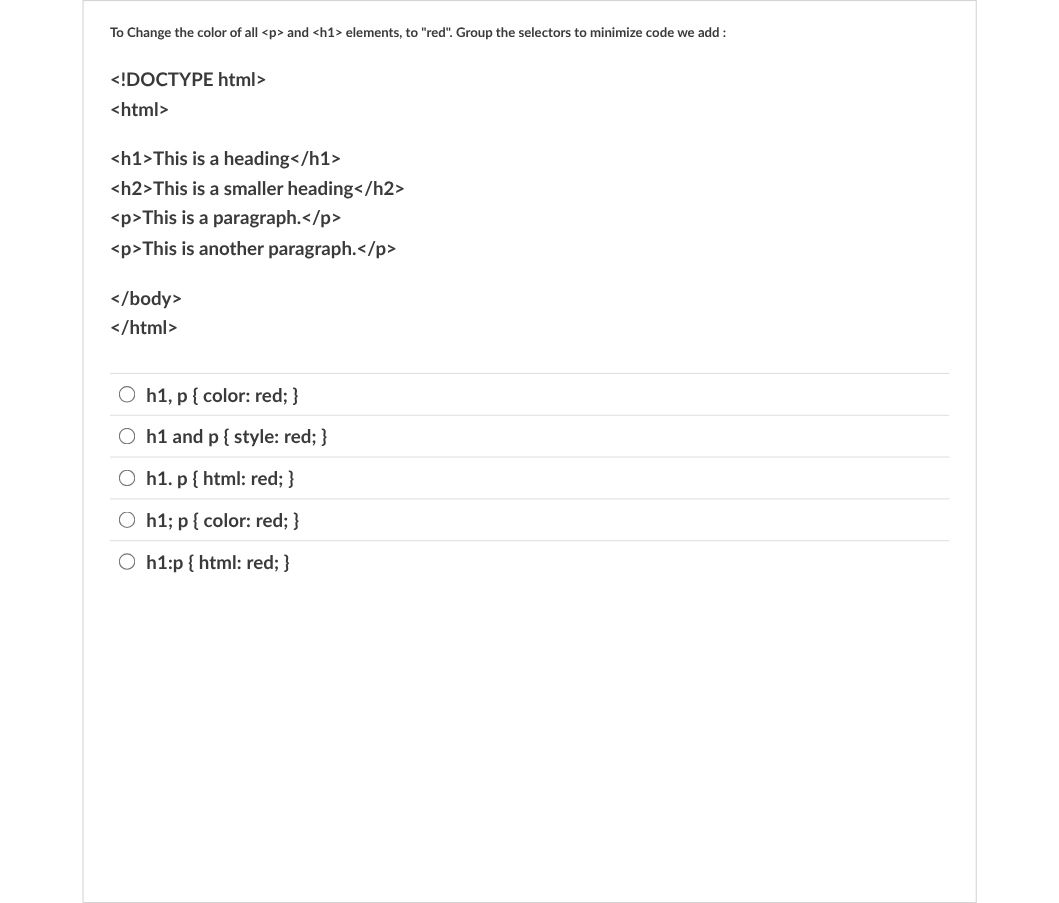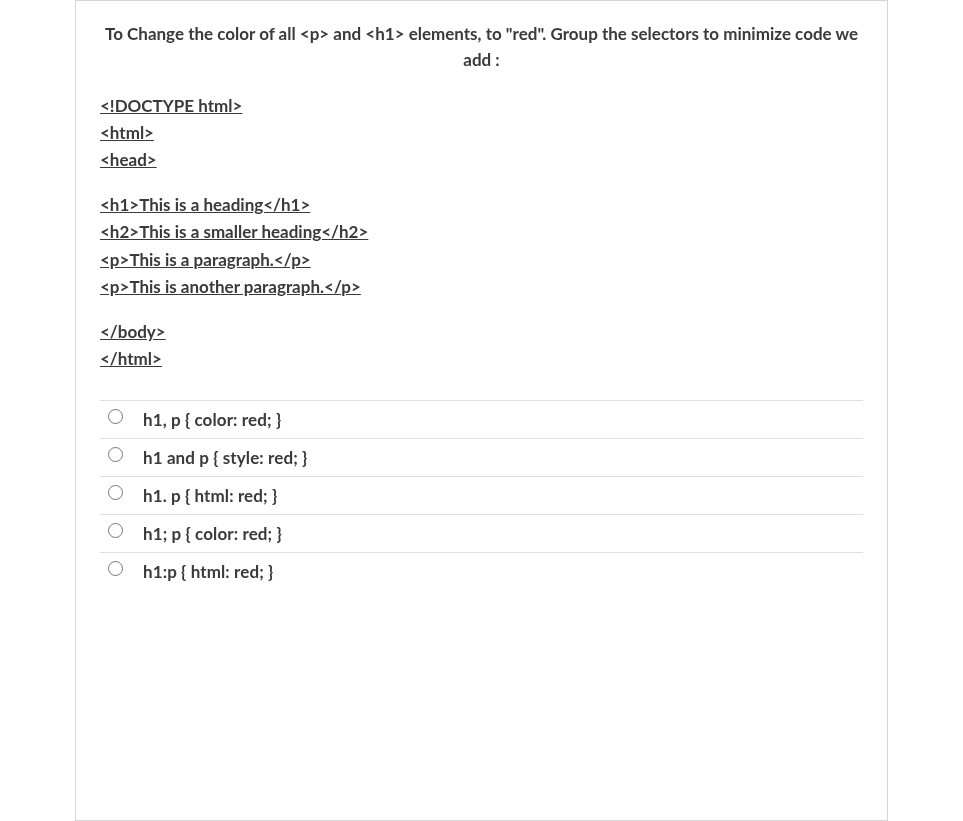--- a/index.html
+++ b/index.html
@@ -16,47 +16,45 @@
       padding: 0;
     }
     .question-container {
       border: 1px solid #d5d5d5;
       margin: 0 75px;
       padding: 20px 24px 10px 24px;
       background: #ffffff;
       height: 100%;
     }
     .question-text {
-      font-size: 17px;
+      font-size: 12px;
       font-weight: 700;
       color: #3a3a3a;
       line-height: 1.55;
       margin-bottom: 18px;
-      text-align: center;
     }
     .code-block {
       margin-bottom: 18px;
     }
     .code-line {
       font-size: 17px;
       font-weight: 700;
       color: #3a3a3a;
       line-height: 1.6;
       white-space: pre-wrap;
-      text-decoration: underline;
     }
     .answers-list {
       margin-top: 28px;
     }
     .answer-row {
       border-top: 1px solid #e0e0e0;
       padding: 8px 0 8px 4px;
       display: flex;
-      align-items: flex-start;
-      gap: 20px;
+      align-items: center;
+      gap: 10px;
     }
     .answer-row input[type="radio"] {
       width: 15px;
       height: 15px;
       cursor: pointer;
       margin-left: 4px;
       accent-color: #666;
     }
     .answer-label {
       font-size: 17px;
@@ -69,21 +67,20 @@
 </head>
 <body>
 
 <div class="question-container">
 
   <p class="question-text"> To Change the color of all &lt;p&gt; and &lt;h1&gt; elements, to "red". Group the selectors to minimize code we add :</p>
 
   <div class="code-block">
     <div class="code-line">&lt;!DOCTYPE html&gt;</div>
     <div class="code-line">&lt;html&gt;</div>
-    <div class="code-line">&lt;head&gt;</div>
   </div>
 
 
   <div class="code-block">
     <div class="code-line">&lt;h1&gt;This is a heading&lt;/h1&gt;</div>
     <div class="code-line">&lt;h2&gt;This is a smaller heading&lt;/h2&gt;</div>
     <div class="code-line">&lt;p&gt;This is a paragraph.&lt;/p&gt;</div>
     <div class="code-line">&lt;p&gt;This is another paragraph.&lt;/p&gt;</div>
   </div>
 

